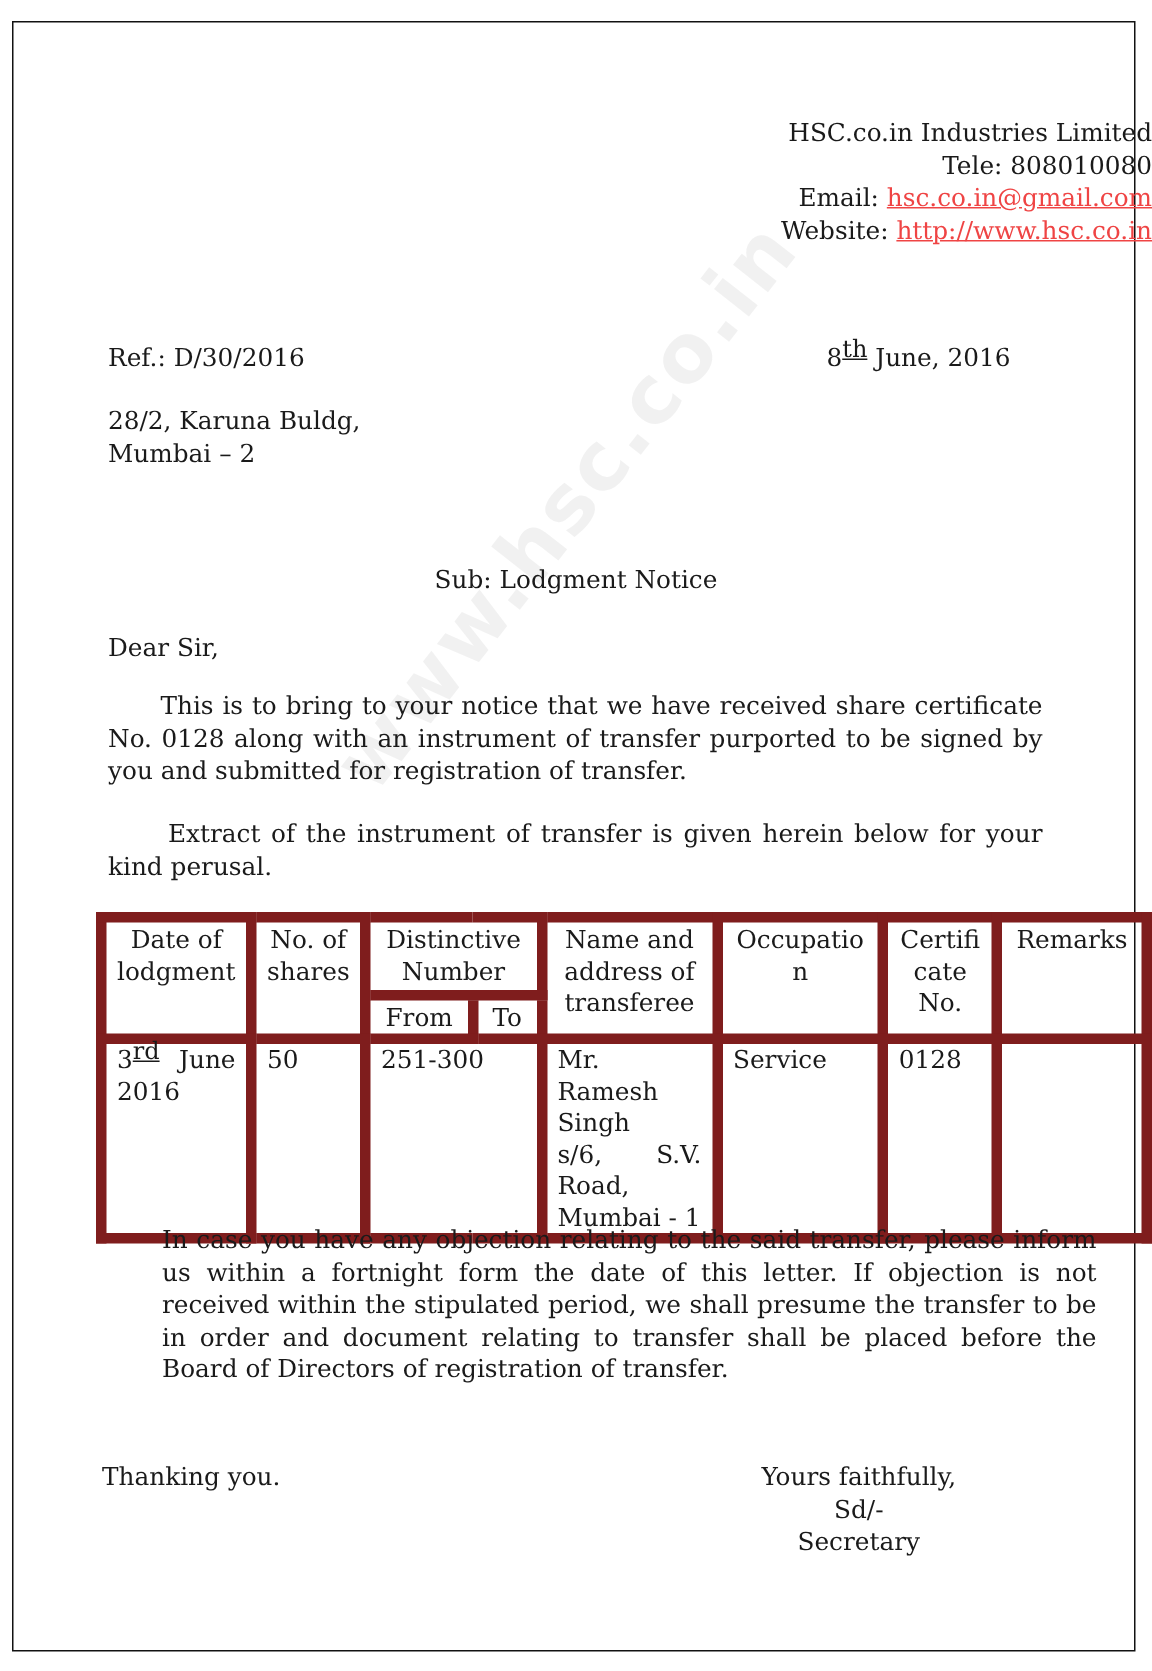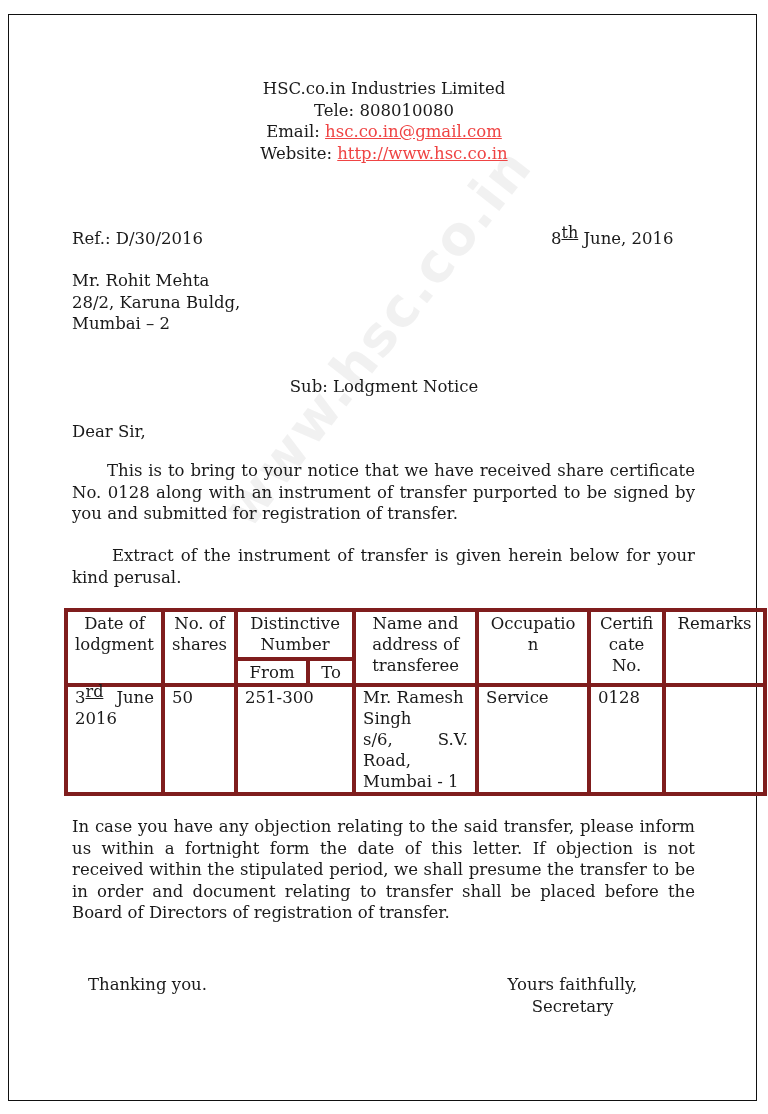--- a/index.html
+++ b/index.html
@@ -15,51 +15,51 @@
   .watermark {
     position: absolute; left: 210px; top: 500px;
     font-family: "DejaVu Sans", sans-serif; font-weight: bold;
     font-size: 54px; color: rgba(180,180,180,0.18);
     transform: rotate(-52deg); transform-origin: left top;
     white-space: nowrap; pointer-events: none; letter-spacing: 2px;
   }
   .abs { position: absolute; }
   .txt { font-size: 16.5px; line-height: 21px; }
   .letterhead {
-    position: absolute; left: 0; width: 768px; top: 78px; text-align: center;
+    position: absolute; left: 0; width: 768px; top: 78px; text-align: right;
     font-size: 16.5px; line-height: 21.5px;
   }
   .letterhead a { color: #ef4444; text-decoration: underline; }
   .ref { left: 72px; top: 228px; }
   .date { left: 551px; top: 228px; }
   sup { font-size: 16px; line-height: 0; vertical-align: 6px; text-decoration: underline; }
   .addr { left: 72px; top: 270px; line-height: 21.5px; }
   .subject { left: 0; width: 768px; text-align: center; top: 376px; }
   .salutation { left: 72px; top: 421px; }
   .para {
     position: absolute; left: 72px; width: 623px; text-align: justify;
     font-size: 16.5px; line-height: 21.5px;
   }
   .p1 { top: 460px; text-indent: 35px; }
   .p2 { top: 545px; text-indent: 40px; }
-  .p3 { top: 816px; }
+  .p3 { top: 816px; margin-left: 36px; }
   table.extract {
     position: absolute; left: 64px; top: 608px;
     border-collapse: collapse; font-size: 16.5px; line-height: 21px;
   }
   table.extract td, table.extract th {
-    border: 4px solid #7f1d1d; vertical-align: top; padding: 0 7px;
+    border: 7px solid #7f1d1d; vertical-align: top; padding: 0 7px;
     font-weight: normal;
   }
   table.extract th { text-align: center; padding-top: 1px; }
   table.extract td { padding-top: 0; text-align: left; }
   .c1 { width: 79px; } .c2 { width: 53px; } .c3a { width: 54px; } .c3b { width: 28px; }
   .c4 { width: 105px; } .c5 { width: 94px; } .c6 { width: 57px; } .c7 { width: 83px; margin-top: 19px; }
   .justify { text-align: justify; text-align-last: justify; }
-  .thanks { left: 88px; top: 974px; text-align: right; }
+  .thanks { left: 68px; top: 974px; text-align: right; }
   .closing {
     position: absolute; left: 430px; width: 285px; top: 974px; text-align: center;
     font-size: 16.5px; line-height: 21.5px;
   }
   .closing div { white-space: nowrap; }
 </style>
 </head>
 <body>
 
 <div class="frame"></div>
@@ -69,21 +69,20 @@
   <div>HSC.co.in Industries Limited</div>
   <div>Tele: 808010080</div>
   <div><span>Email: </span><a>hsc.co.in@gmail.com</a></div>
   <div><span>Website: </span><a>http://www.hsc.co.in</a></div>
 </div>
 
 <div class="abs txt ref">Ref.: D/30/2016</div>
 <div class="abs txt date"><span>8</span><sup>th</sup><span> June, 2016</span></div>
 
 <div class="abs txt addr">
-  <div>Mr. Rohit Mehta</div>
   <div>28/2, Karuna Buldg,</div>
   <div>Mumbai – 2</div>
 </div>
 
 <div class="abs txt subject">Sub: Lodgment Notice</div>
 <div class="abs txt salutation">Dear Sir,</div>
 
 <div class="para p1">This is to bring to your notice that we have received share certificate No. 0128 along with an instrument of transfer purported to be signed by you and submitted for registration of transfer.</div>
 <div class="para p2">Extract of the instrument of transfer is given herein below for your kind perusal.</div>
 
@@ -141,14 +140,15 @@
     <td></td>
   </tr>
 </tbody>
   </table>
 
 <div class="para p3">In case you have any objection relating to the said transfer, please inform us within a fortnight form the date of this letter. If objection is not received within the stipulated period, we shall presume the transfer to be in order and document relating to transfer shall be placed before the Board of Directors of registration of transfer.</div>
 
 <div class="abs txt thanks">Thanking you.</div>
 <div class="closing">
   <div>Yours faithfully,</div>
+  <div>Sd/-</div>
   <div>Secretary</div>
 </div>
 
 </body></html>

